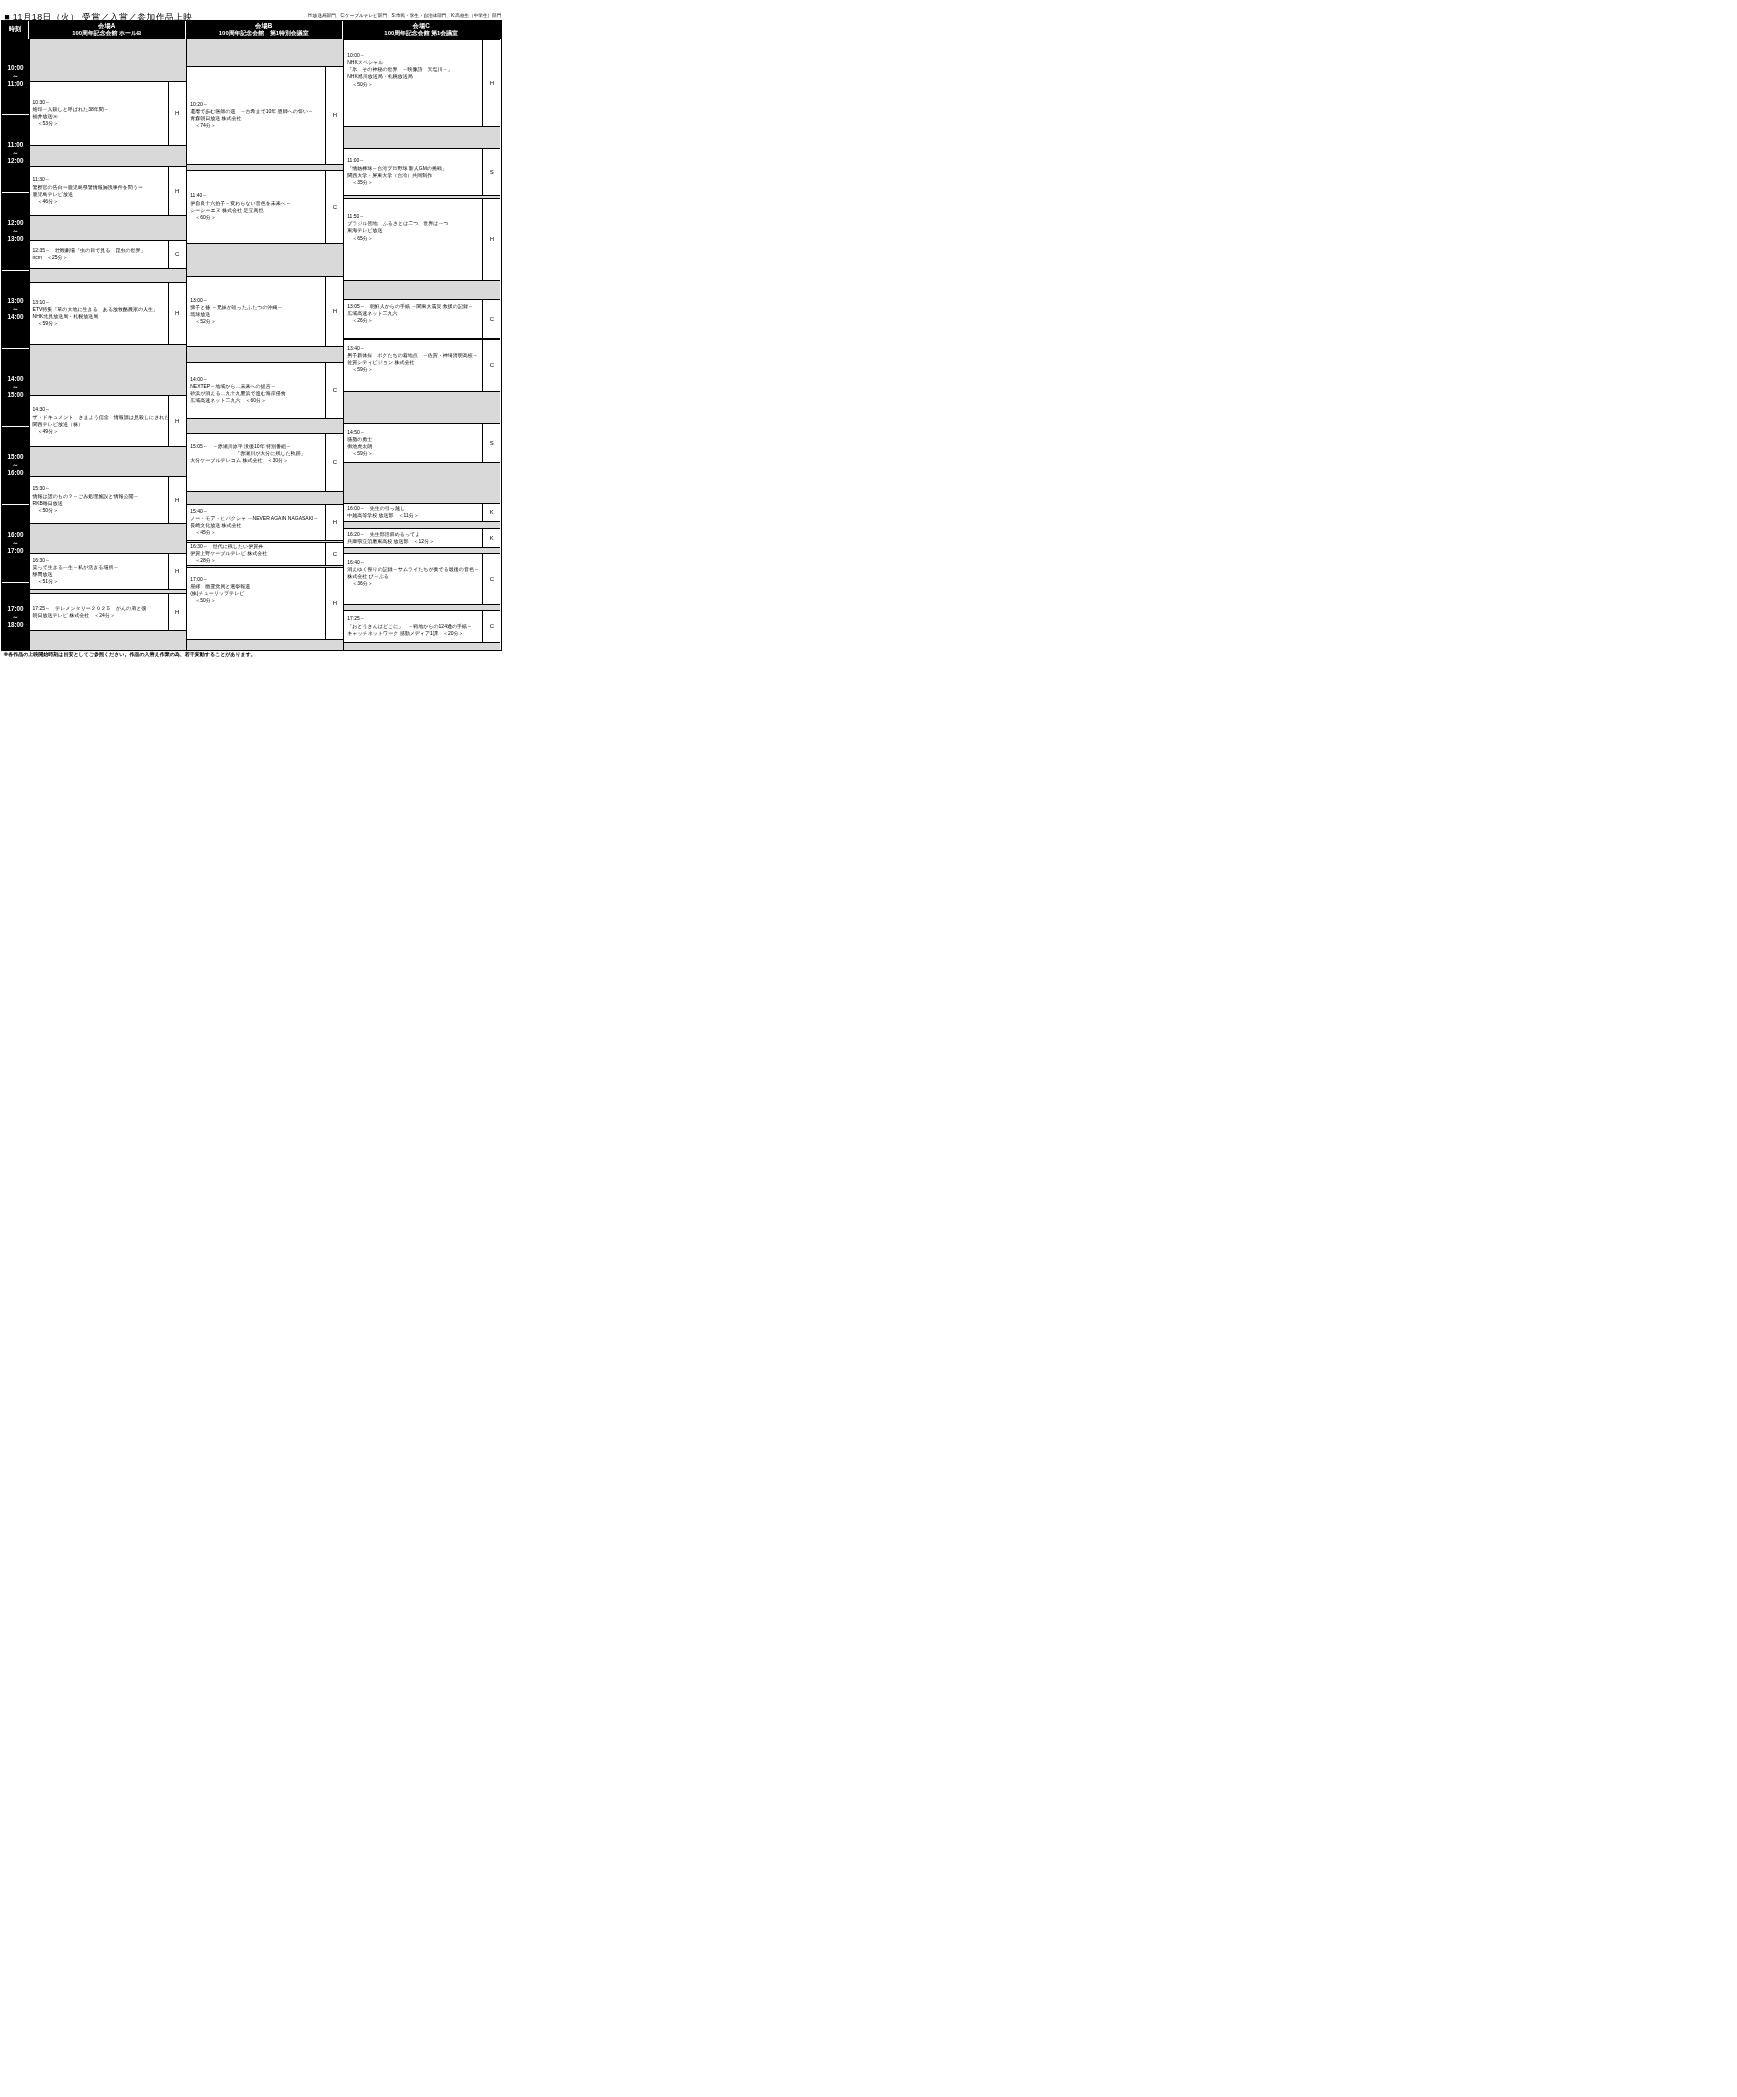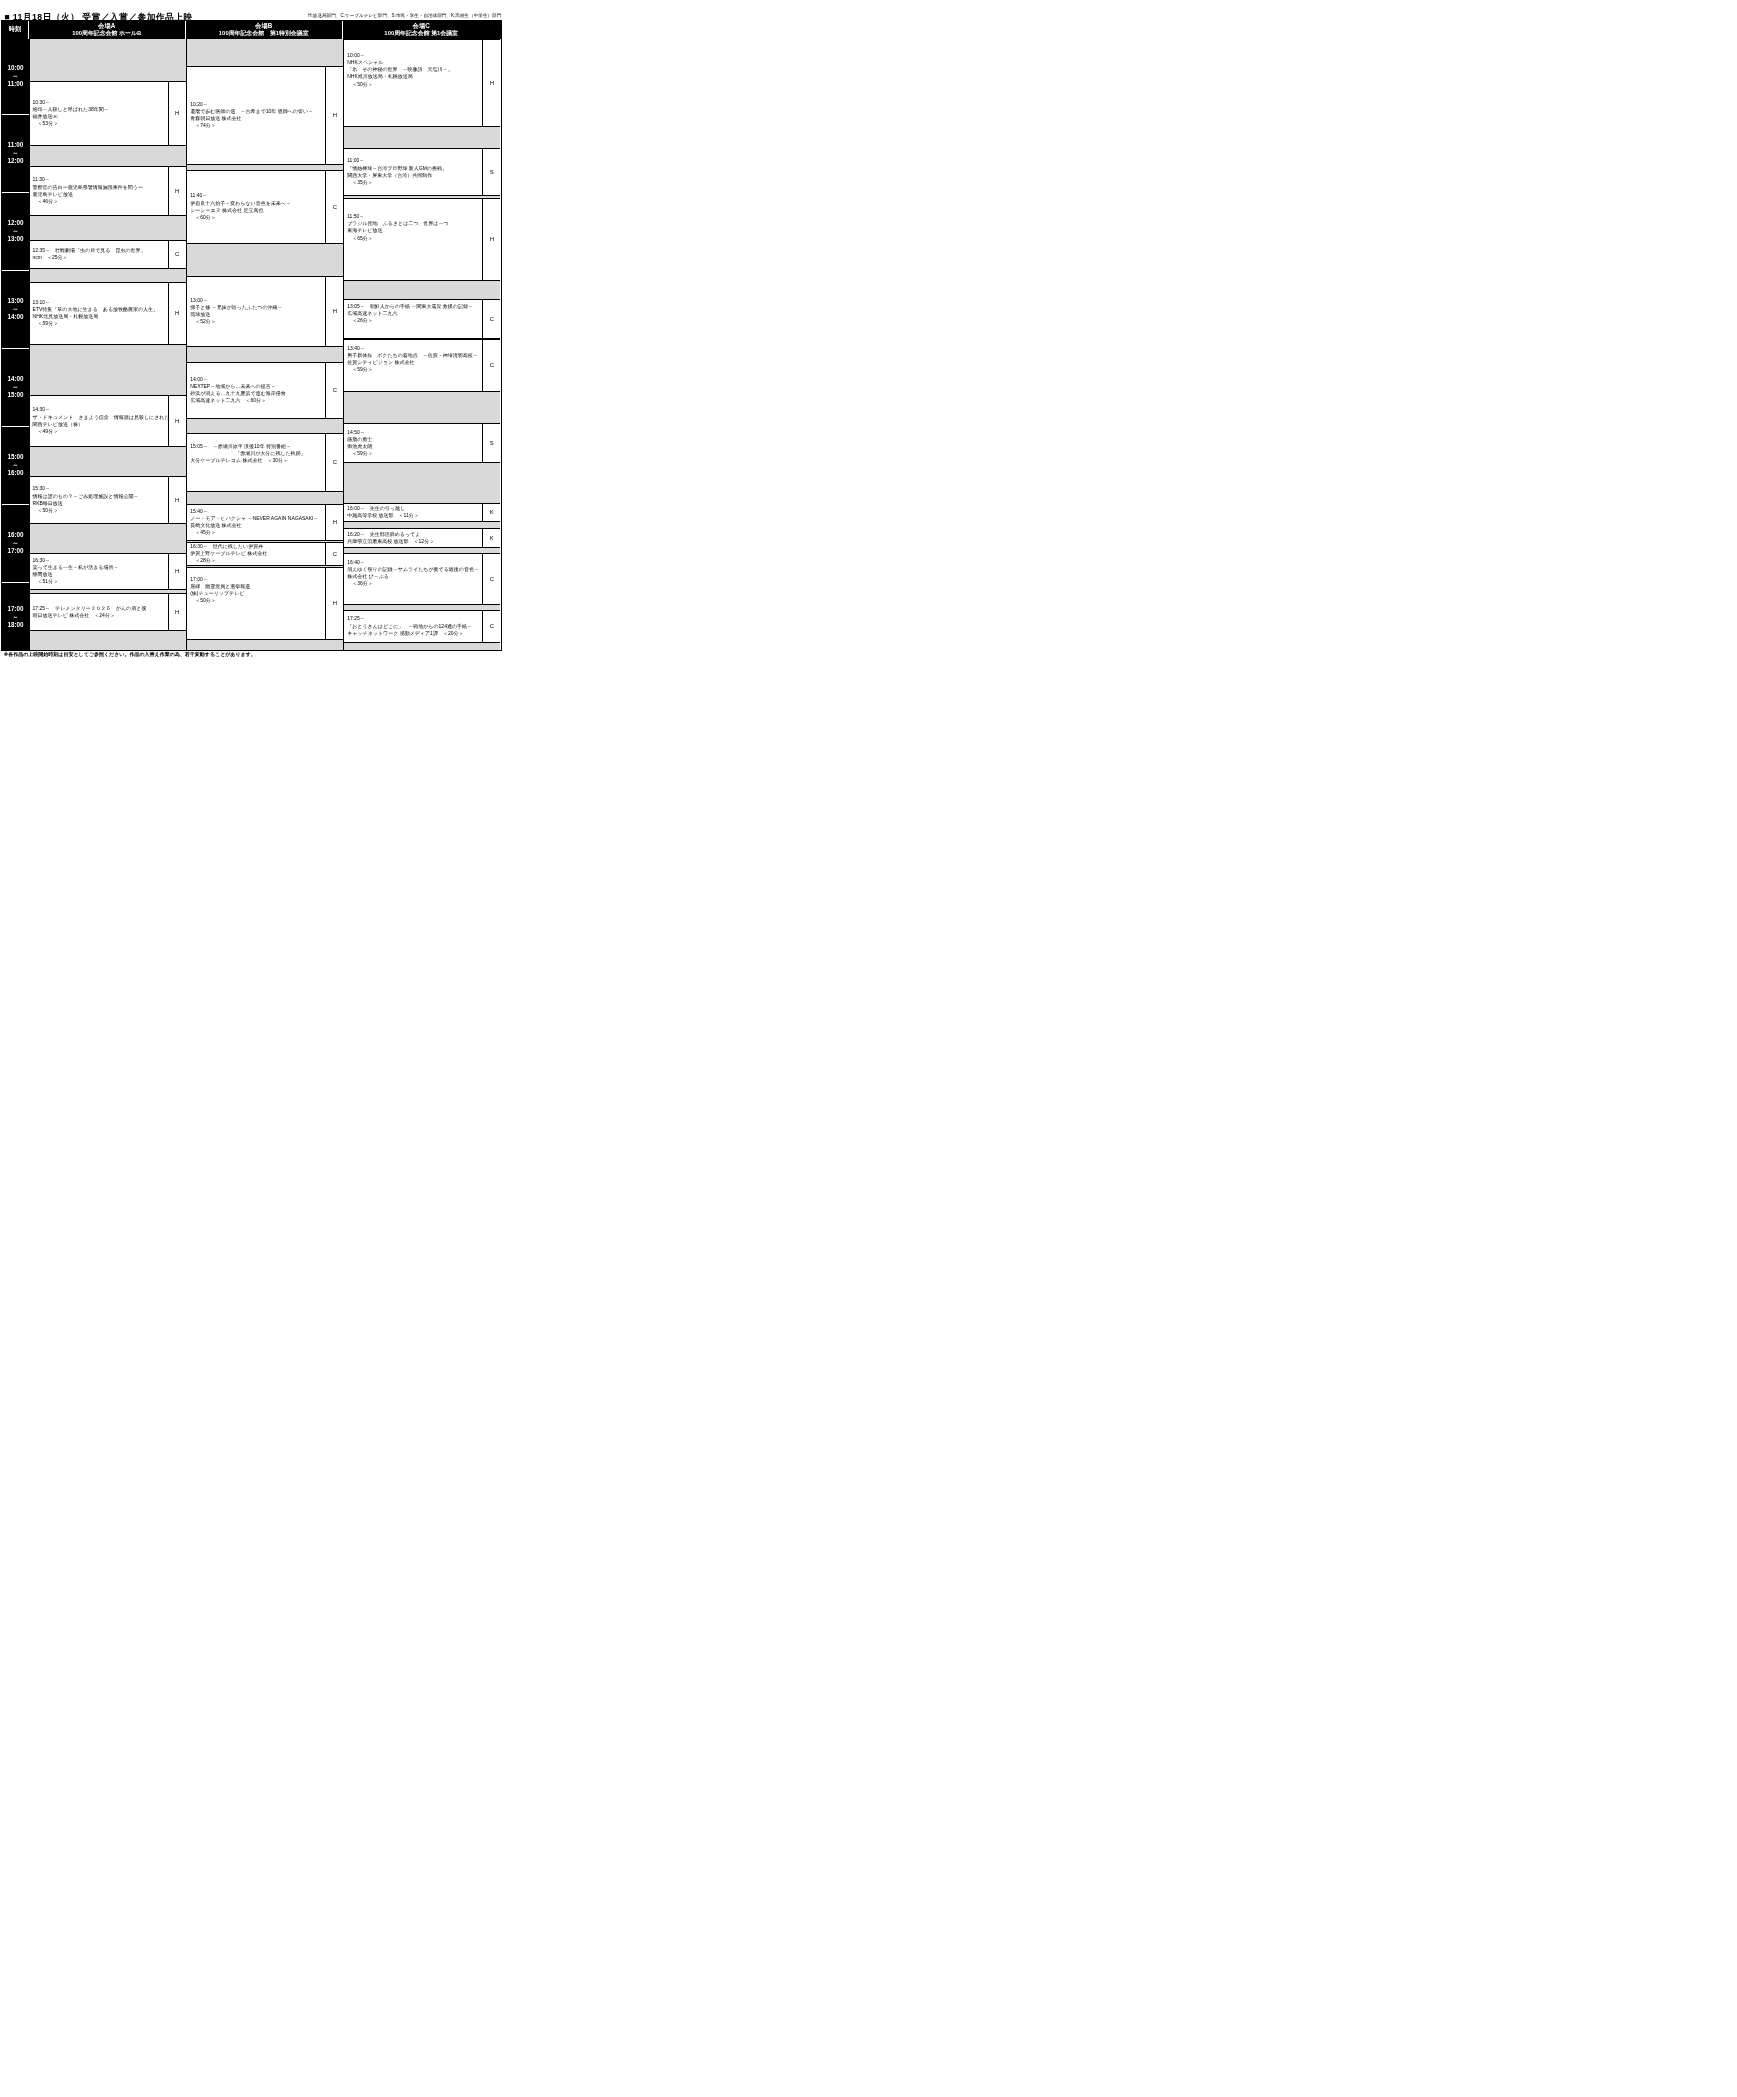--- a/index.html
+++ b/index.html
@@ -1,18 +1,18 @@
 <!DOCTYPE html>
 <html style="font-size:6.7px"><head>
 <meta charset="utf-8">
 <style>
   html,body{margin:0;padding:0;background:#fff;width:503px;height:657px;
     font-family:"Liberation Sans","DejaVu Sans",sans-serif;color:#000;}
   .page{position:relative;width:503px;height:657px;overflow:hidden;}
-  .title{position:absolute;left:4.2px;top:12px;font-size:8.8px;font-weight:bold;letter-spacing:0.4px;}
+  .title{position:absolute;left:4.2px;top:12px;font-size:8.8px;font-weight:normal;letter-spacing:0.4px;}
   .legend{position:absolute;right:1.7px;top:13px;font-size:4.6px;}
   .schedule{position:absolute;left:1.3px;top:20px;width:501px;border:1.3px solid #000;box-sizing:border-box;}
   .hdr{display:flex;background:#000;color:#fff;height:17.6px;}
   .hdr-time{width:26.4px;display:flex;align-items:center;justify-content:center;
     font-size:6.3px;font-weight:bold;border-right:0.4px solid #fff;box-sizing:border-box;}
   .hdr-venue{width:157px;display:flex;flex-direction:column;align-items:center;justify-content:center;
     font-weight:bold;border-right:0.4px solid #fff;box-sizing:border-box;}
   .hdr-venue:last-child{border-right:none;}
   .v-name{font-size:6.3px;line-height:8px;}
   .v-room{font-size:5.9px;line-height:7.6px;}

